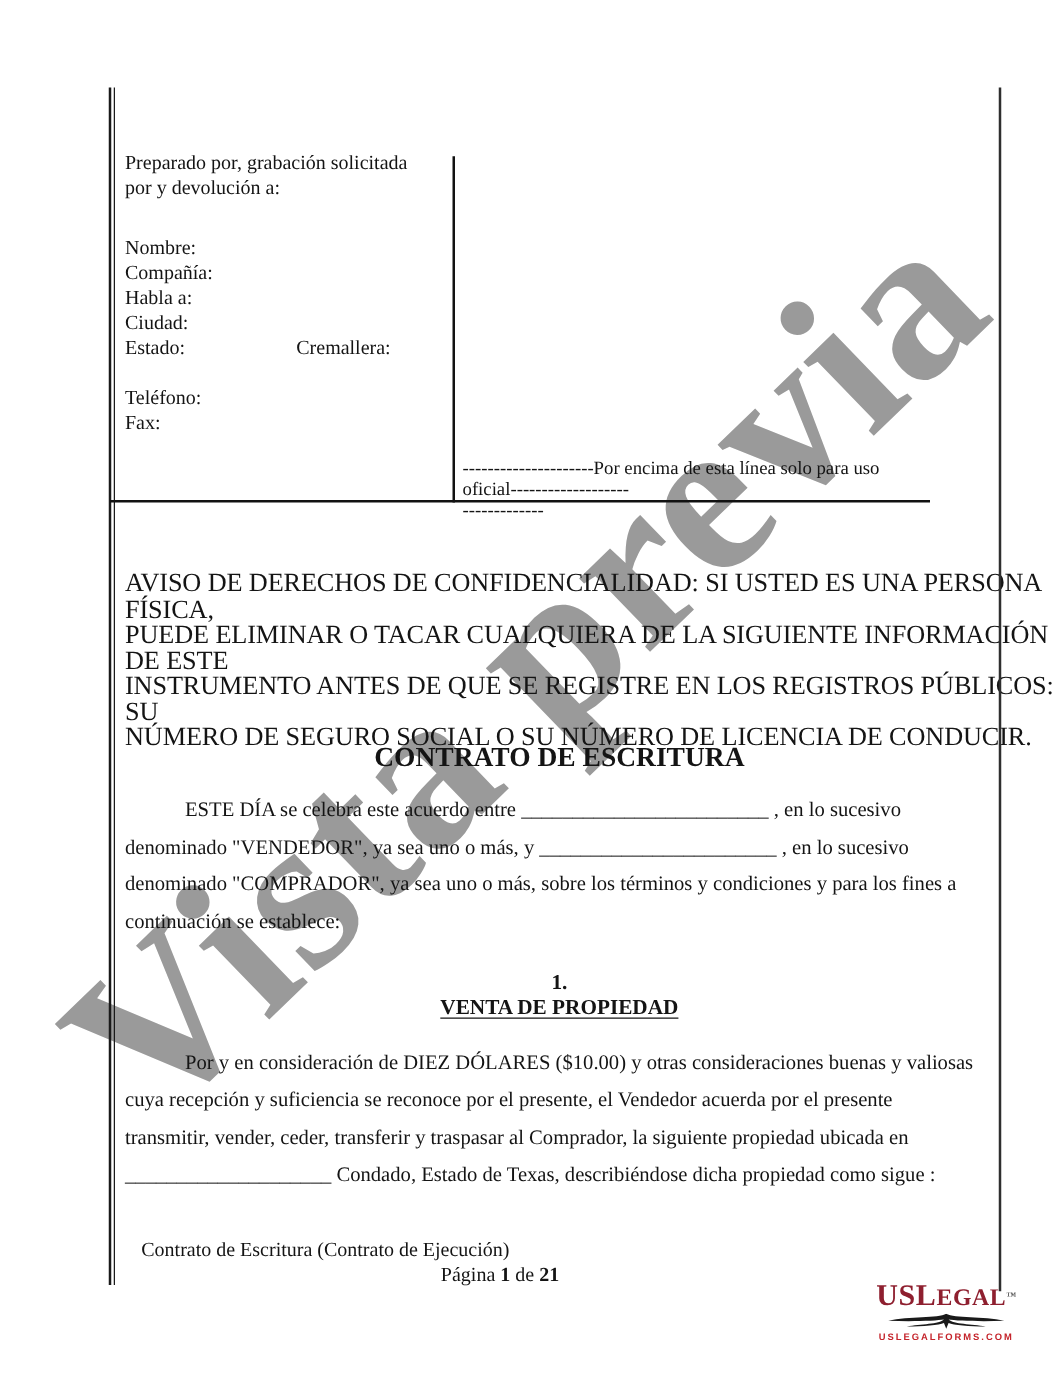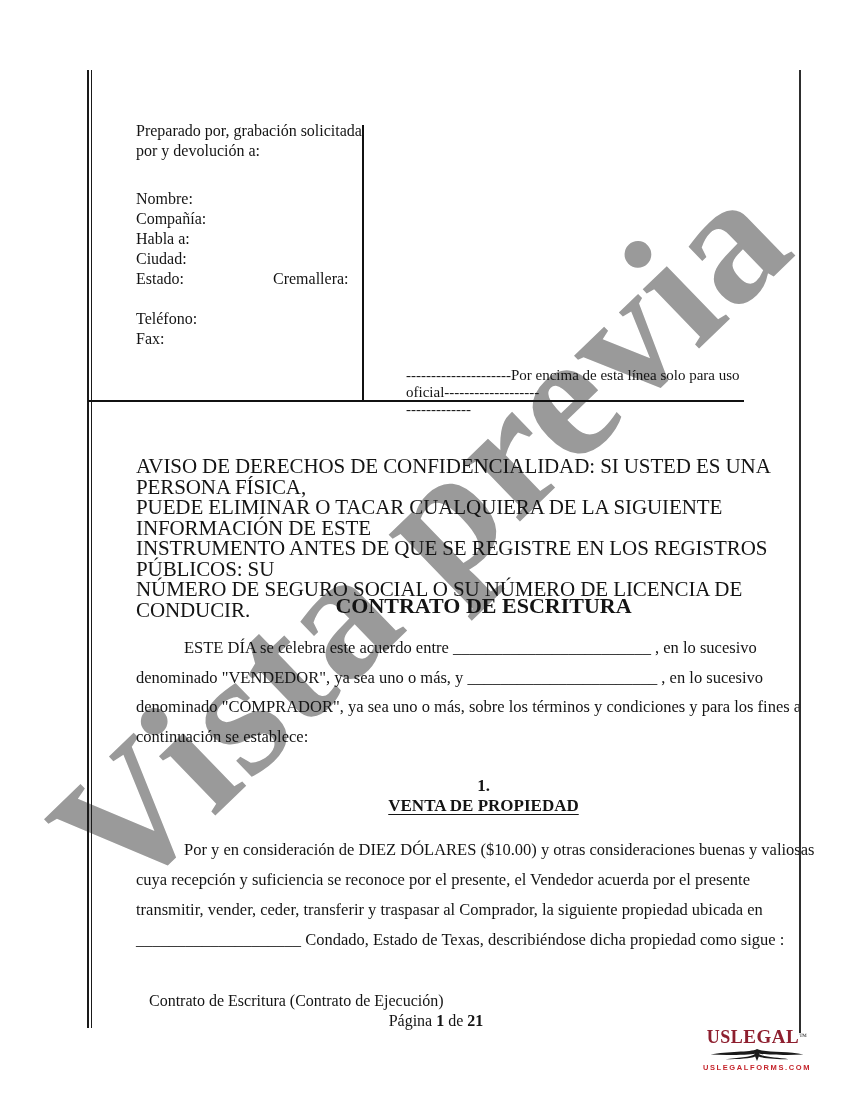--- a/index.html
+++ b/index.html
@@ -11,41 +11,41 @@
              font-size:178px;letter-spacing:2px;color:#9a9a9a;white-space:nowrap;
              transform:rotate(-44deg);line-height:1.1;}
   
   .abs{position:absolute;z-index:2;}
   #left-border{left:87px;top:70px;height:958px;width:2px;
                border-left:2px solid #1a1a1a;border-right:1px solid #1a1a1a;}
   #right-border{left:799px;top:70px;height:963px;width:2px;background:#2e2e2e;}
   #block-divider{left:362px;top:125px;width:2px;height:277px;background:#111;}
   #official-rule{left:88px;top:400px;width:656px;height:2px;background:#111;}
   
-  .z1{position:absolute;z-index:1;margin-left:36px;}
+  .z1{position:absolute;z-index:1;}
   #prepared{left:100px;top:121px;font-size:16px;line-height:20px;}
   .sp28{height:28px;} .sp20{height:20px;}
   #estado-row{display:flex;}
   #estado-row .state{width:137px;}
   #official-text{left:370px;top:367px;width:380px;font-size:15px;line-height:17px;letter-spacing:0;}
   #notice{left:100px;top:456px;font-size:21px;line-height:20.5px;letter-spacing:-0.1px;}
   #doc-title{left:100px;top:593px;width:695px;text-align:center;font-weight:bold;font-size:22px;}
   #opening{left:100px;top:633px;width:700px;font-size:16.5px;line-height:29.5px;}
   .indent{padding-left:48px;}
   #section1-head{left:100px;top:776px;width:695px;text-align:center;font-weight:bold;
                  font-size:17px;line-height:19.5px;}
   #section1-head .underlined{text-decoration:underline;text-underline-offset:3px;}
   #sale-para{left:100px;top:835px;width:700px;font-size:16.5px;line-height:30px;}
   #footer-doc{left:113px;top:992px;font-size:16px;}
   #footer-page{left:100px;top:1012px;width:600px;text-align:center;font-size:16px;}
   #footer-page b{font-weight:bold;}
   
   #logo{left:698px;top:1026px;width:118px;text-align:center;z-index:3;}
   #brand{color:#8e1f2f;font-family:"Liberation Serif",serif;font-weight:bold;white-space:nowrap;line-height:22px;}
-  #brand .big{font-size:18px;letter-spacing:0.5px;}
+  #brand .big{font-size:24px;letter-spacing:0.5px;}
   #brand .small{font-size:19px;letter-spacing:0.5px;margin-top:48px;}
   #brand .tm{font-size:8px;vertical-align:top;color:#5a5a5a;}
   #eagle{margin:0 auto;display:block;}
   #site{color:#c5252c;font-family:"Liberation Sans",sans-serif;font-weight:bold;
         font-size:7.5px;letter-spacing:1.6px;margin-top:1px;white-space:nowrap;}
 </style>
 </head>
 <body>
 
 <div id="page">

